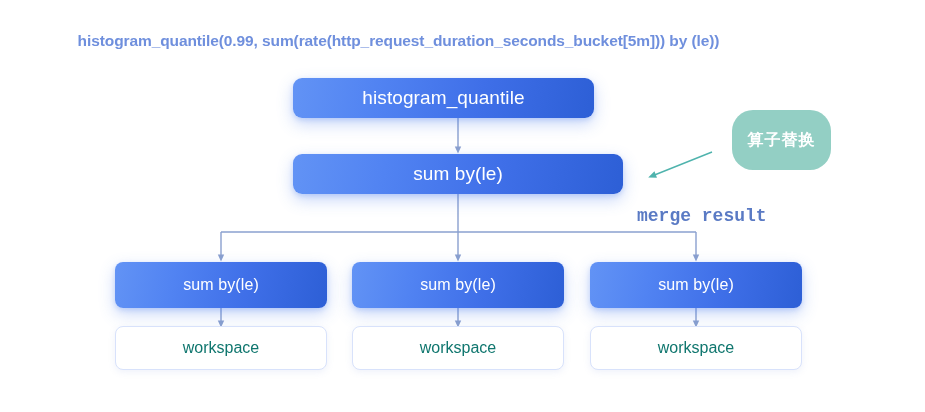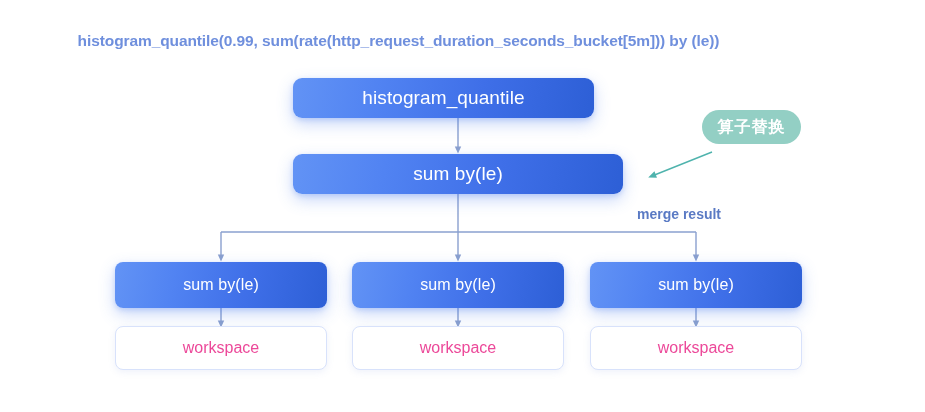--- a/index.html
+++ b/index.html
@@ -64,21 +64,21 @@
   }
   .node.small { font-size: 16px; border-radius: 8px; }
 
   
   .leaf {
     position: absolute;
     border-radius: 8px;
     background: #ffffff;
     border: 1px solid #d8e2fb;
     box-shadow: 0 2px 7px rgba(120, 150, 220, 0.13);
-    color: #ec4899;
+    color: #0f766e;
     display: flex;
     align-items: center;
     justify-content: center;
     box-sizing: border-box;
     font-size: 16px;
     font-weight: 400;
   }
 
   
   .badge {
@@ -91,24 +91,25 @@
     justify-content: center;
     box-sizing: border-box;
     font-size: 16px;
     font-weight: bold;
     letter-spacing: 1px;
   }
 
   
   .caption {
     position: absolute;
-    font-size: 14px;
+    font-size: 18px;
     font-weight: bold;
     color: #5a7ac4;
     white-space: nowrap;
+    font-family: Liberation Mono, monospace;
   }
 </style>
 </head>
 <body>
 
 <div id="canvas">
 
   <svg id="wires" viewBox="0 0 925 412" width="925" height="412">
     <defs>
       <marker id="arrowBlue" markerWidth="9" markerHeight="9" refX="4.2" refY="4" orient="auto" markerUnits="userSpaceOnUse">
@@ -141,21 +142,21 @@
   <div class="title">histogram_quantile(0.99, sum(rate(http_request_duration_seconds_bucket[5m])) by (le))</div>
 
   <div class="node" style="left:293px; top:78px; width:301px; height:40px;">
     <span>histogram_quantile</span>
   </div>
 
   <div class="node" style="left:293px; top:154px; width:330px; height:40px;">
     <span>sum by(le)</span>
   </div>
 
-  <div class="badge" style="left:702px; top:110px; width:99px; height:34px;">
+  <div class="badge" style="left:732px; top:110px; width:99px; height:60px;">
     <span>算子替换</span>
   </div>
 
   <div class="caption" style="left:637px; top:206px;">merge result</div>
 
   <div class="node small" style="left:115px; top:262px; width:212px; height:46px;">
     <span>sum by(le)</span>
   </div>
   <div class="leaf" style="left:115px; top:326px; width:212px; height:44px;">
     <span>workspace</span>

